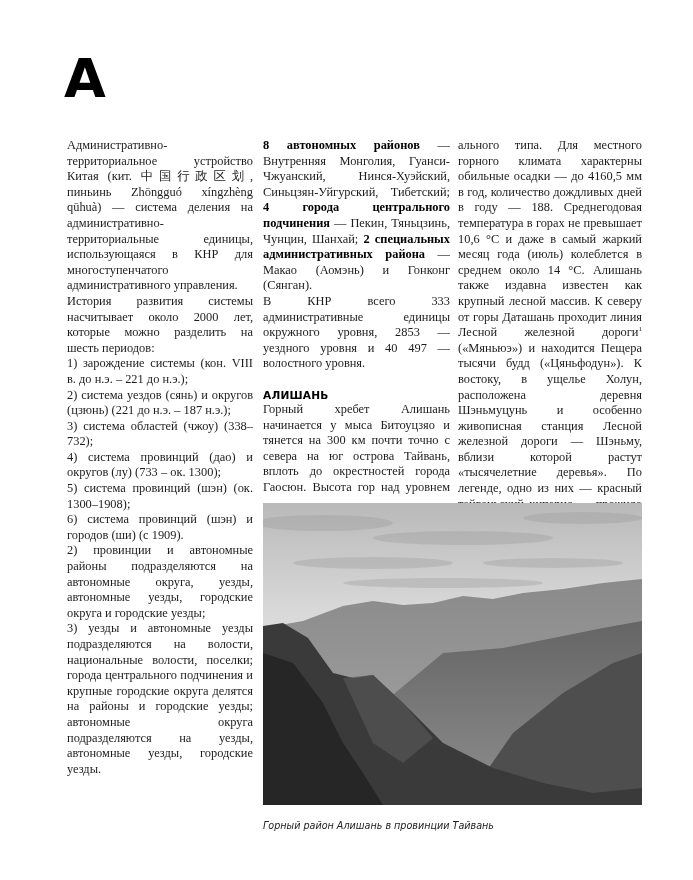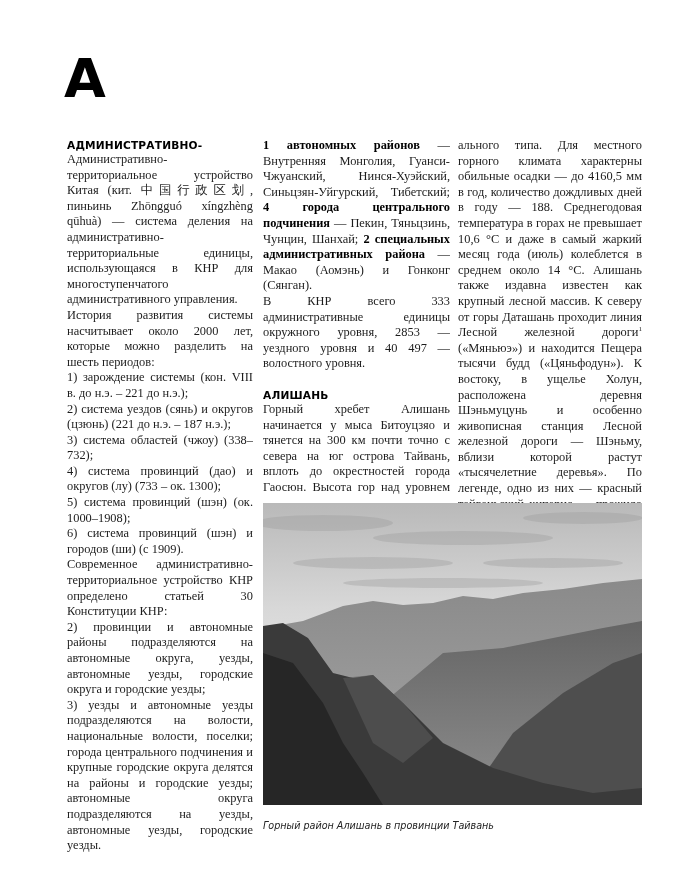--- a/index.html
+++ b/index.html
@@ -35,38 +35,36 @@
     font-family: "DejaVu Sans", sans-serif; font-style: italic; font-size: 9.6px; color: #222;
   }
 </style>
 </head>
 <body>
 
 <div class="letter">А</div>
 
 <div class="col" id="col1">
   <div class="heading">
-    <div>АДМИНИСТРАТИВНО-</div>
   </div>
   <p>Административно-территориальное устройство Китая (кит. 中国行政区划, пиньинь Zhōngguó xíngzhèng qūhuà) — система деления на административно-территориальные единицы, использующаяся в КНР для многоступенчатого административного управления.</p>
   <p>История развития системы насчитывает около 2000 лет, которые можно разделить на шесть периодов:</p>
   <p>1) зарождение системы (кон. VIII в. до н.э. – 221 до н.э.);</p>
   <p>2) система уездов (сянь) и округов (цзюнь) (221 до н.э. – 187 н.э.);</p>
   <p>3) система областей (чжоу) (338–732);</p>
   <p>4) система провинций (дао) и округов (лу) (733 – ок. 1300);</p>
-  <p>5) система провинций (шэн) (ок. 1000–1908);</p>
+  <p>5) система провинций (шэн) (ок. 1300–1908);</p>
   <p>6) система провинций (шэн) и городов (ши) (с 1909).</p>
-  <p>Современное административно-территориальное устройство КНР определено статьей 30 Конституции КНР:</p>
   <p>2) провинции и автономные районы подразделяются на автономные округа, уезды, автономные уезды, городские округа и городские уезды;</p>
   <p>3) уезды и автономные уезды подразделяются на волости, национальные волости, поселки; города центрального подчинения и крупные городские округа делятся на районы и городские уезды; автономные округа подразделяются на уезды, автономные уезды, городские уезды.</p>
 
 </div>
 
 <div class="col" id="col2">
-  <p><b>1 автономных районов</b><span> — Внутренняя Монголия, Гуанси-Чжуанский, Нинся-Хуэйский, Синьцзян-Уйгурский, Тибетский; </span><b>4 города центрального подчинения</b><span> — Пекин, Тяньцзинь, Чунцин, Шанхай; </span><b>2 специальных административных района</b><span> — Макао (Аомэнь) и Гонконг (Сянган).</span></p>
+  <p><b>8 автономных районов</b><span> — Внутренняя Монголия, Гуанси-Чжуанский, Нинся-Хуэйский, Синьцзян-Уйгурский, Тибетский; </span><b>4 города центрального подчинения</b><span> — Пекин, Тяньцзинь, Чунцин, Шанхай; </span><b>2 специальных административных района</b><span> — Макао (Аомэнь) и Гонконг (Сянган).</span></p>
   <p>В КНР всего 333 административные единицы окружного уровня, 2853 — уездного уровня и 40 497 — волостного уровня.</p>
   <div class="gap"></div>
   <div class="heading">АЛИШАНЬ</div>
   <p style="height:94px; overflow:hidden;">Горный хребет Алишань начинается у мыса Битоуцзяо и тянется на 300 км почти точно с севера на юг острова Тайвань, вплоть до окрестностей города Гаосюн. Высота гор над уровнем моря — от 1000 до 2500 м, высота главной вершины — горы Даташань — 2663 м над уровнем моря. Речная сеть радиального типа. Для местного горного климата характерны обильные осадки — до 4160,5 мм в год, количество дождливых дней в году — 188. Среднегодовая температура в горах не превышает 10,6 °C и даже в самый жаркий месяц года (июль) колеблется в среднем около 14 °C. Алишань также издавна известен как крупный лесной массив. К северу от горы Даташань проходит линия Лесной железной дороги</p>
 </div>
 
 <div class="col" id="col3">
   <p>ального типа. Для местного горного климата характерны обильные осадки — до 4160,5 мм в год, количество дождливых дней в году — 188. Среднегодовая температура в горах не превышает 10,6 °C и даже в самый жаркий месяц года (июль) колеблется в среднем около 14 °C. Алишань также издавна известен как крупный лесной массив. К северу от горы Даташань проходит линия Лесной железной дороги<sup>1</sup> <span>(«Мяньюэ») и находится Пещера тысячи будд («Цяньфодун»). К востоку, в ущелье Холун, расположена деревня Шэньмуцунь и особенно живописная станция Лесной железной дороги — Шэньму, вблизи которой растут «тысячелетние деревья». По легенде, одно из них — красный тайваньский кипарис — прожило 3000 лет.</span></p>
   <p>Живописные природные зоны: озеро Жиюэтань, склон горы Даташань. Поднявшись на достаточную высоту, можно наблюдать «море облаков» между горными вершинами.</p>
   <div class="gap"></div>

